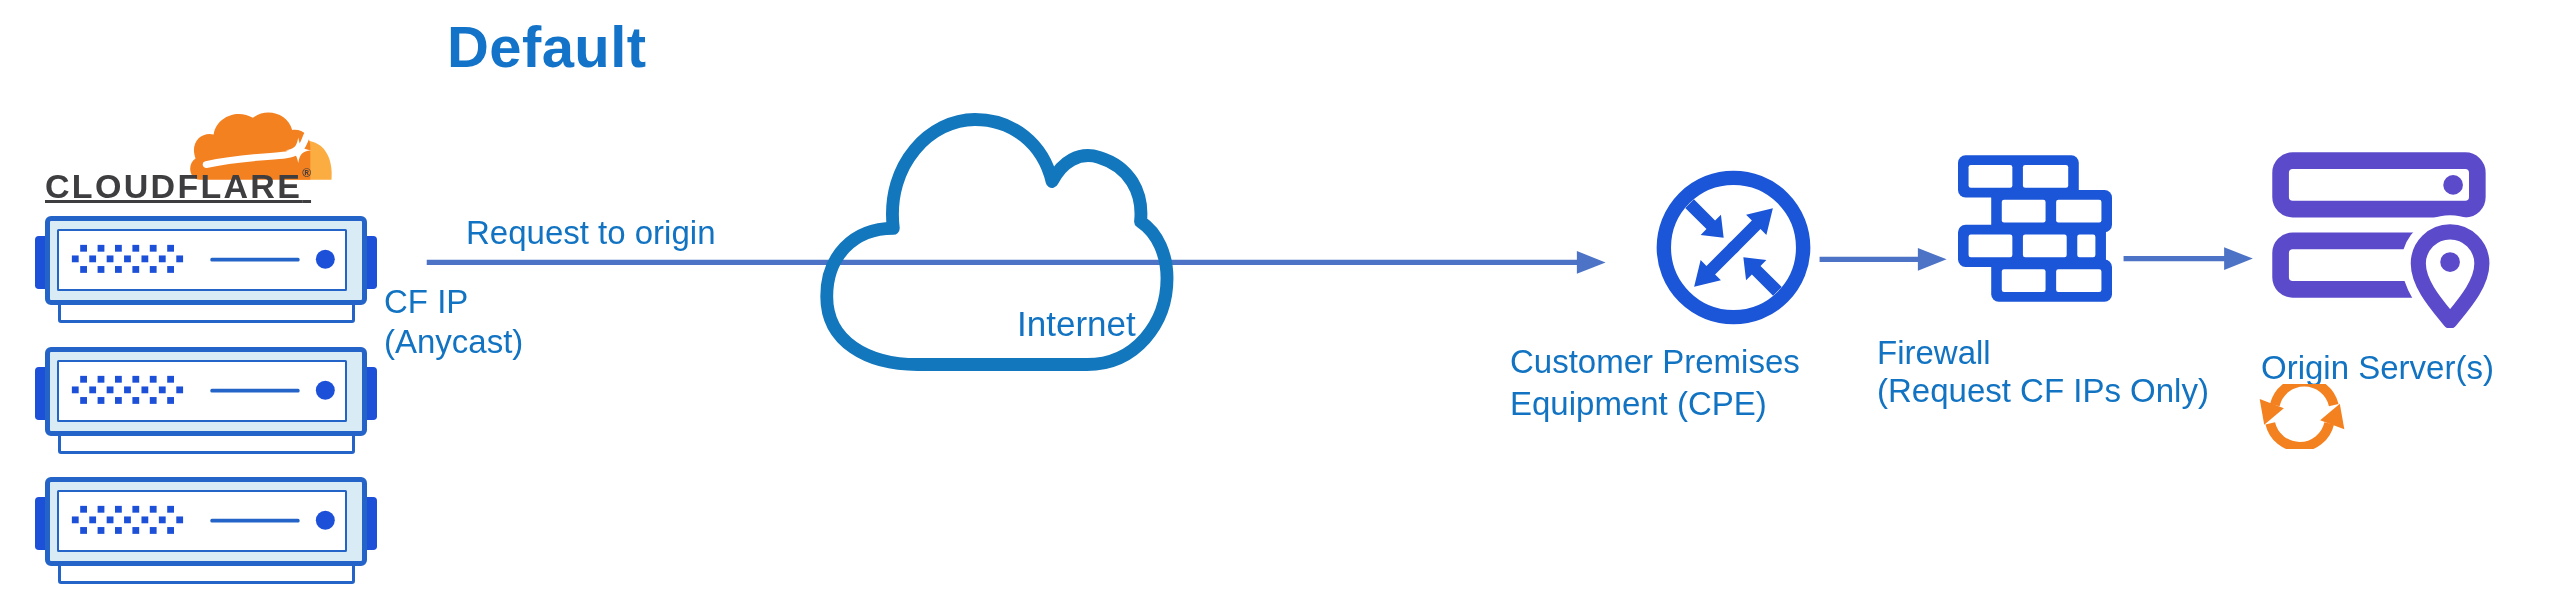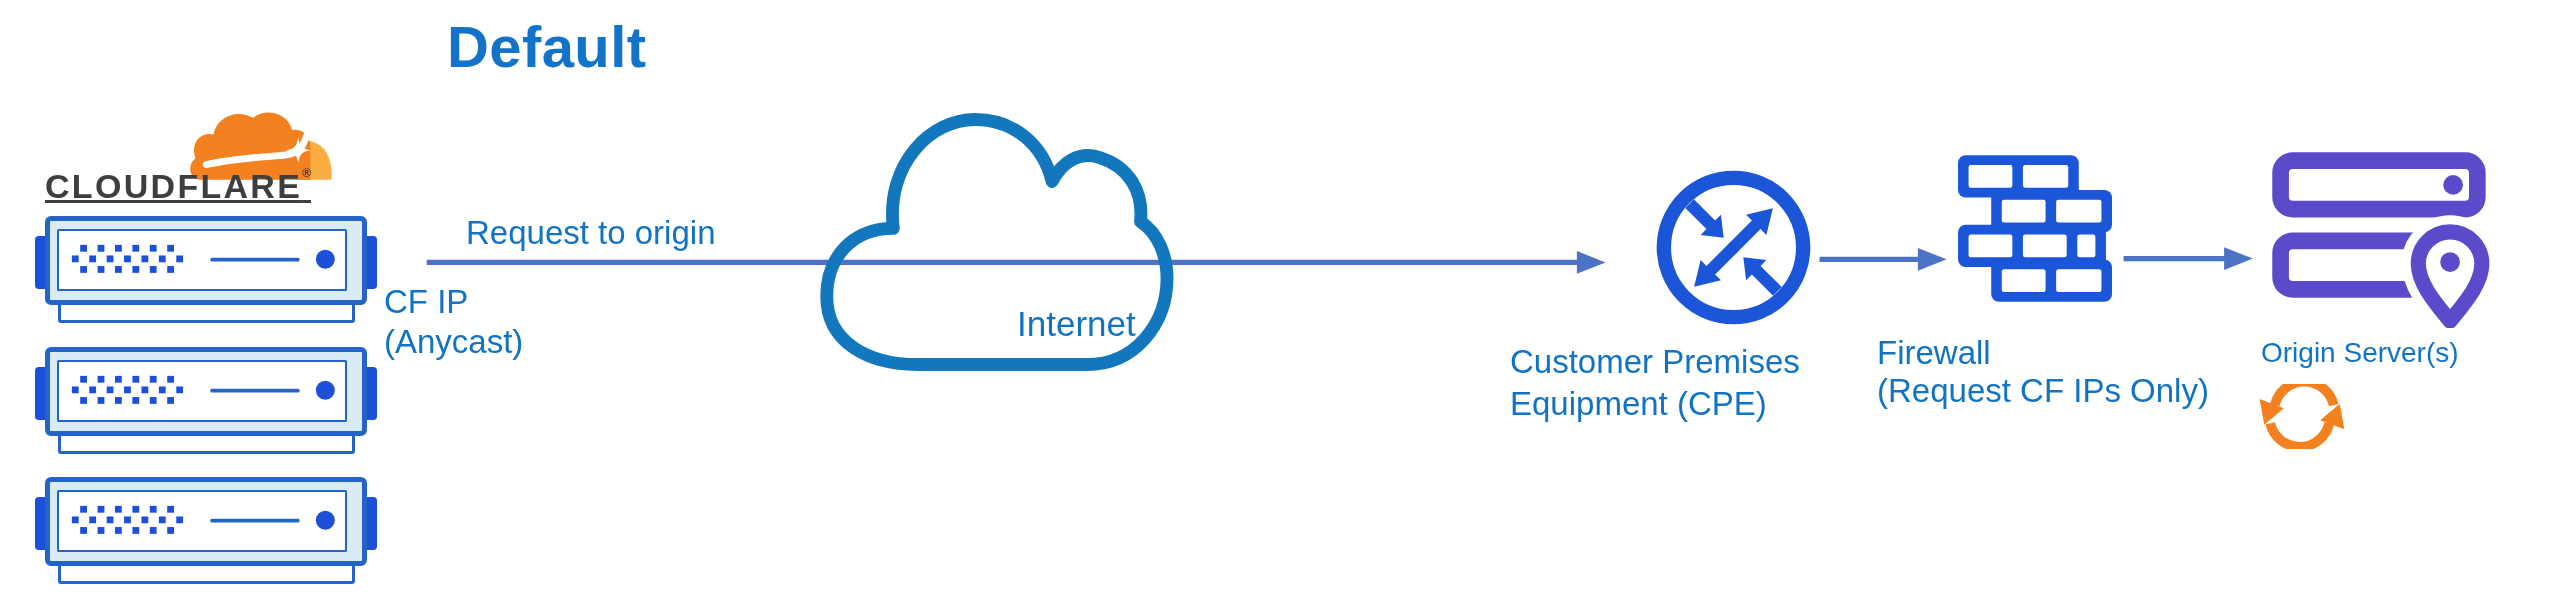--- a/index.html
+++ b/index.html
@@ -224,21 +224,21 @@
   </div>
 
   <svg class="abs" style="left:2270px;top:150px" width="227" height="178" viewBox="0 0 300 235">
     <rect x="14" y="14" width="260" height="64" rx="16" fill="none" stroke="var(--origin-purple)" stroke-width="22"></rect>
     <circle cx="242" cy="46" r="13" fill="var(--origin-purple)"></circle>
     <rect x="14" y="120" width="260" height="64" rx="16" fill="none" stroke="var(--origin-purple)" stroke-width="22"></rect>
     <path d="M 238 226 C 222 206 196 178 196 150 A 42 42 0 1 1 280 150 C 280 178 254 206 238 226 Z" fill="#ffffff" stroke="#ffffff" stroke-width="44" stroke-linejoin="round"></path>
     <path d="M 238 226 C 222 206 196 178 196 150 A 42 42 0 1 1 280 150 C 280 178 254 206 238 226 Z" fill="#ffffff" stroke="var(--origin-purple)" stroke-width="20" stroke-linejoin="round"></path>
     <circle cx="238" cy="148" r="13" fill="var(--origin-purple)"></circle>
   </svg>
-  <div class="abs label" style="left:2261px;top:333px;font-size:28px">Origin Server(s)</div>
+  <div class="abs label" style="left:2261px;top:348px;font-size:33px">Origin Server(s)</div>
 
   <svg class="abs" style="left:2258px;top:384px" width="88" height="65" viewBox="0 0 116 86">
     <path d="M 100 28 A 40 40 0 0 0 22 28" fill="none" stroke="var(--cf-orange)" stroke-width="13"></path>
     <polygon points="2,20 34,32 8,54" fill="var(--cf-orange)"></polygon>
     <g transform="rotate(180 58 40)">
       <path d="M 100 28 A 40 40 0 0 0 22 28" fill="none" stroke="var(--cf-orange)" stroke-width="13"></path>
       <polygon points="2,20 34,32 8,54" fill="var(--cf-orange)"></polygon>
     </g>
   </svg>
 

